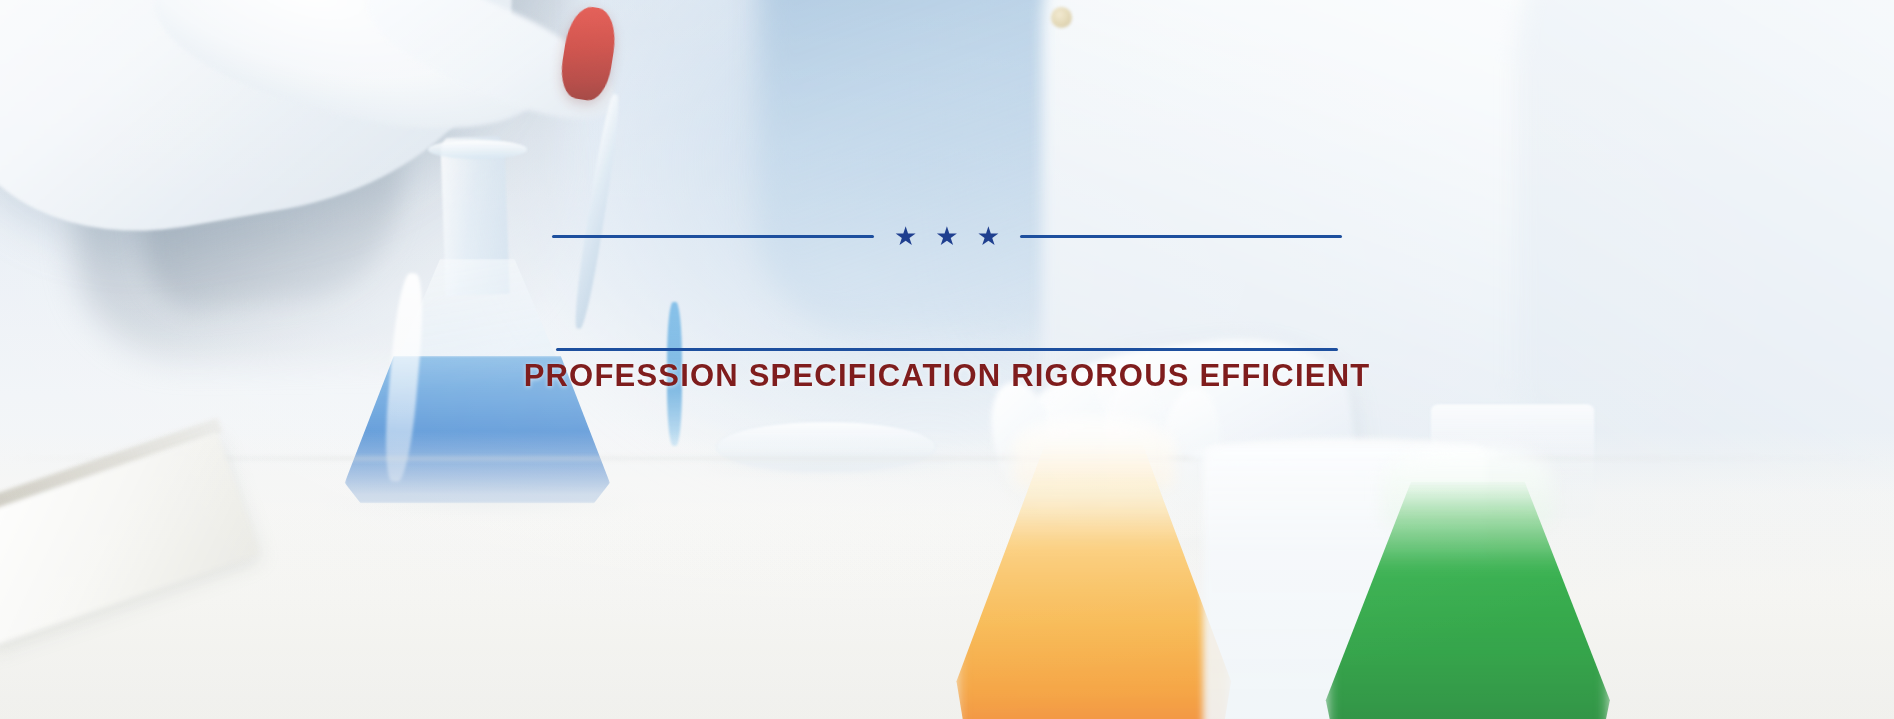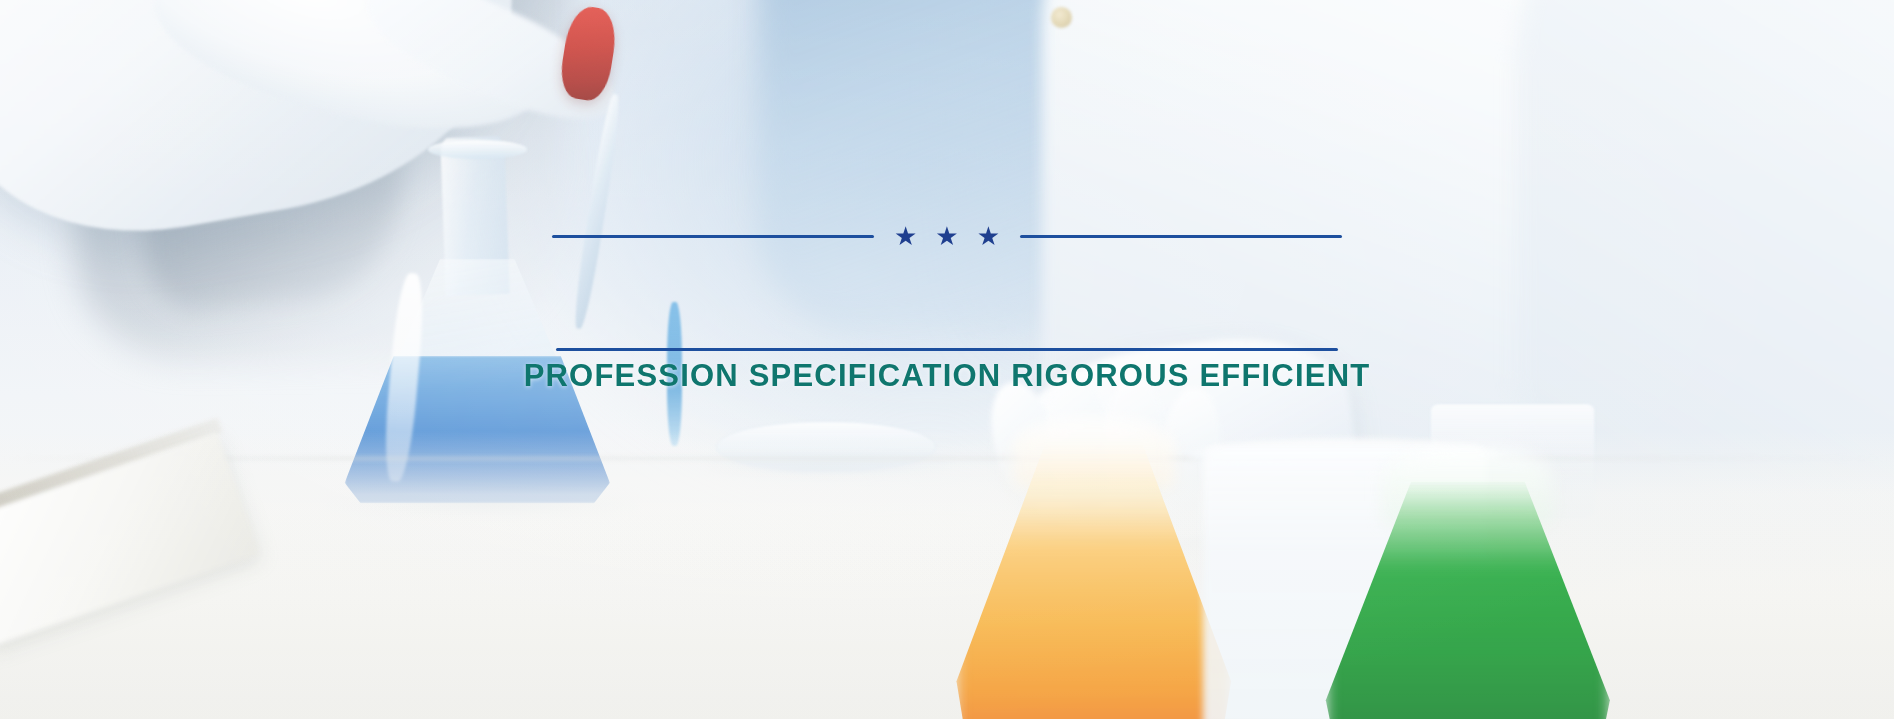--- a/index.html
+++ b/index.html
@@ -439,21 +439,21 @@
 
   .subtitle-en {
     position: absolute;
     top: 358px;
     left: 50%;
     transform: translateX(-50%);
     white-space: nowrap;
     font-size: 31px;
     font-weight: bold;
     letter-spacing: 1.2px;
-    color: #0f766e;
+    color: #7f1d1d;
     text-shadow: 0 1px 4px rgba(255,255,255,0.6);
   }
 
   .desc-cn {
     position: absolute;
     top: 437px;
     left: 50%;
     transform: translateX(-50%);
     white-space: nowrap;
     font-size: 31px;

